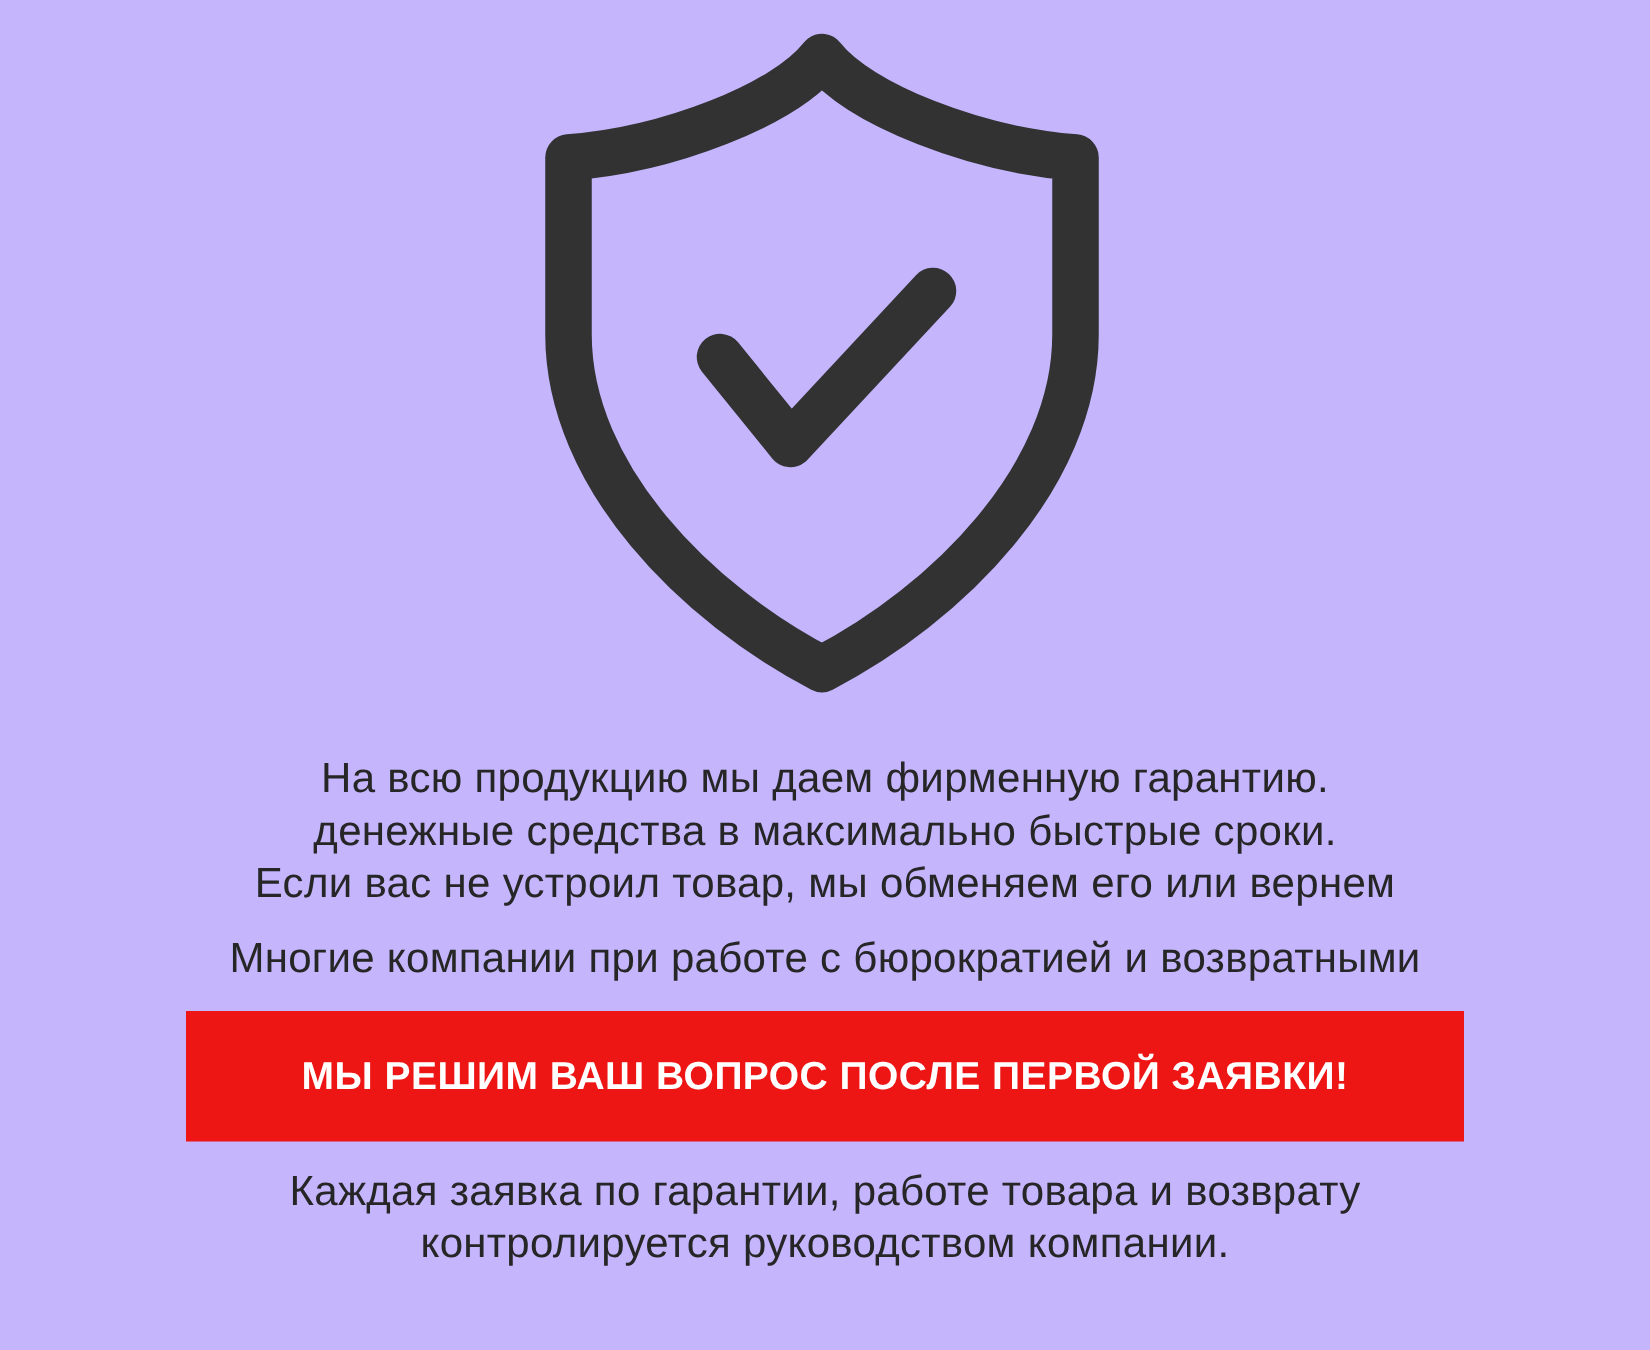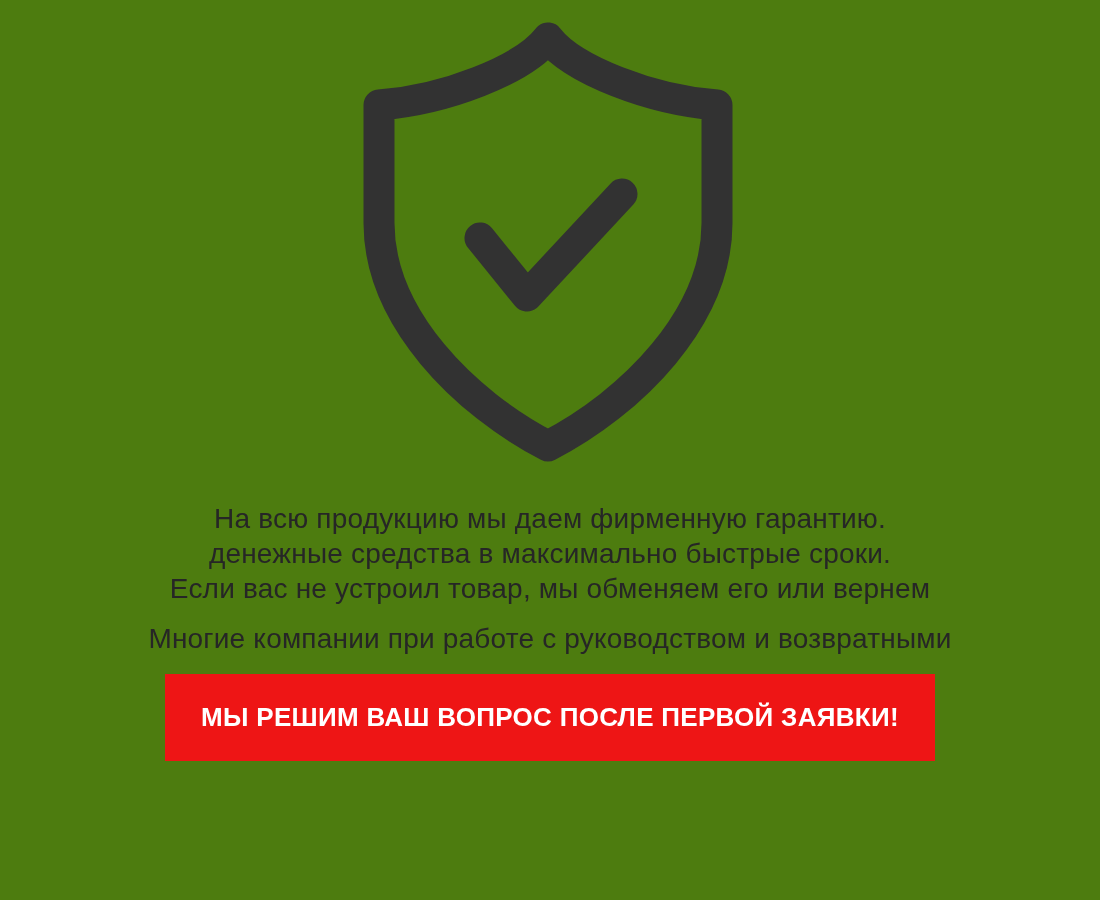--- a/index.html
+++ b/index.html
@@ -4,21 +4,21 @@
 <style>
   html, body {
     margin: 0;
     padding: 0;
     background: #ffffff;
   }
   .page {
     position: relative;
     width: 1100px;
     height: 900px;
-    background: #4d7c0f;
+    background: #c4b5fd;
     overflow: hidden;
     font-family: "Liberation Sans", sans-serif;
     display: flex;
     flex-direction: column;
     align-items: center;
   }
   .shield-wrap {
     margin-top: 8px;
     width: 390px;
     height: 460px;
@@ -38,21 +38,21 @@
     letter-spacing: 0.2px;
   }
   .para .line {
     white-space: nowrap;
   }
   .p1 { margin-top: 33px; }
   .p2 { margin-top: 15px; }
   .p3 { margin-top: 15px; }
   .banner {
     margin-top: 18px;
-    width: 770px;
+    width: 852px;
     height: 87px;
     background: #ee1515;
     color: #ffffff;
     display: flex;
     flex-direction: column;
     align-items: center;
     justify-content: center;
     text-align: center;
   }
   .banner-line {
@@ -82,21 +82,25 @@
     </svg>
   </div>
 
   <div class="para p1">
     <div class="line">На всю продукцию мы даем фирменную гарантию.</div>
     <div class="line">денежные средства в максимально быстрые сроки.</div>
     <div class="line">Если вас не устроил товар, мы обменяем его или вернем</div>
   </div>
 
   <div class="para p2">
-    <div class="line">Многие компании при работе с руководством и возвратными</div>
+    <div class="line">Многие компании при работе с бюрократией и возвратными</div>
   </div>
 
   <div class="banner">
     <div class="banner-line">МЫ РЕШИМ ВАШ ВОПРОС ПОСЛЕ ПЕРВОЙ ЗАЯВКИ!</div>
   </div>
 
+  <div class="para p3">
+    <div class="line">Каждая заявка по гарантии, работе товара и возврату</div>
+    <div class="line">контролируется руководством компании.</div>
+  </div>
 
 </div>
 
 </body></html>

